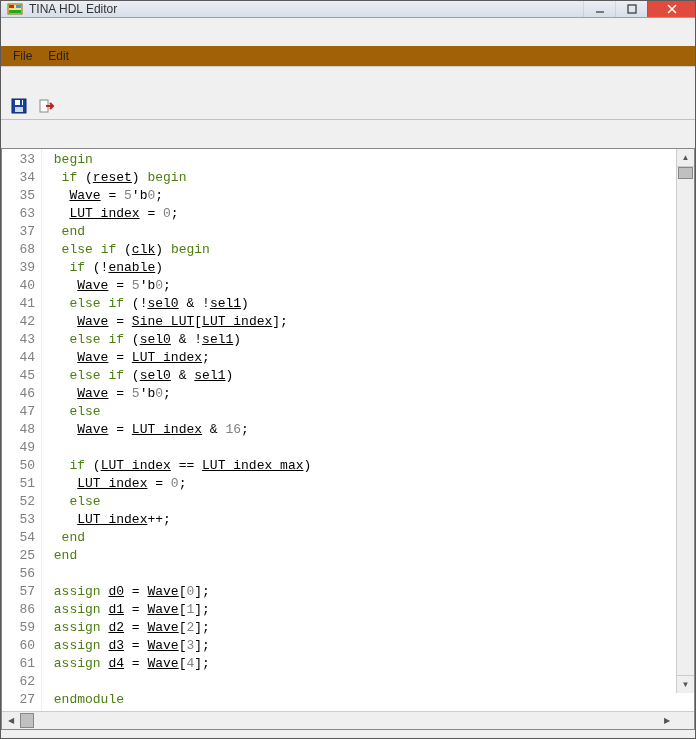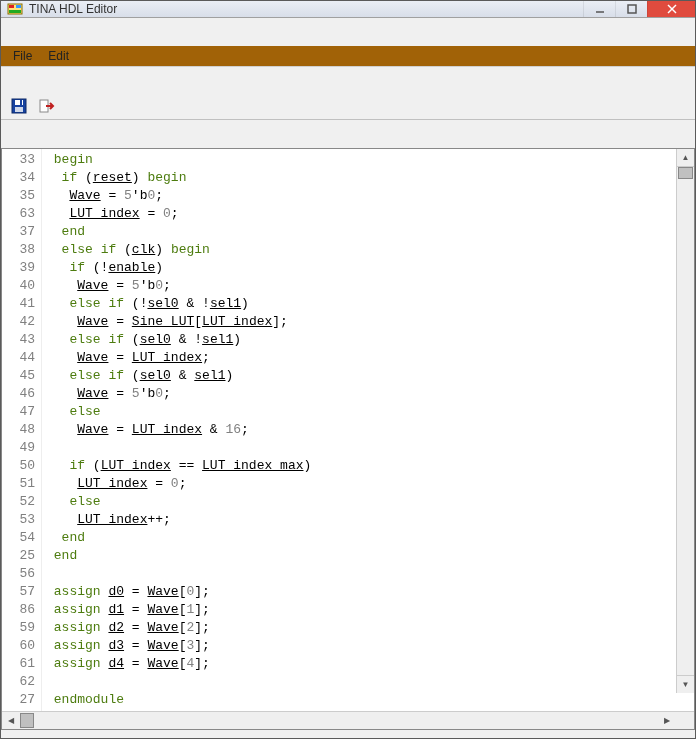--- a/index.html
+++ b/index.html
@@ -101,21 +101,21 @@
   </div>
 
   <div class="editor-wrap">
     <div class="editor-body">
       <div class="gutter" id="gutter">
           <span class="linenum">33</span>
           <span class="linenum">34</span>
           <span class="linenum">35</span>
           <span class="linenum">63</span>
           <span class="linenum">37</span>
-          <span class="linenum">38</span>
+          <span class="linenum">68</span>
           <span class="linenum">39</span>
           <span class="linenum">40</span>
           <span class="linenum">41</span>
           <span class="linenum">42</span>
           <span class="linenum">43</span>
           <span class="linenum">44</span>
           <span class="linenum">45</span>
           <span class="linenum">46</span>
           <span class="linenum">47</span>
           <span class="linenum">48</span>

